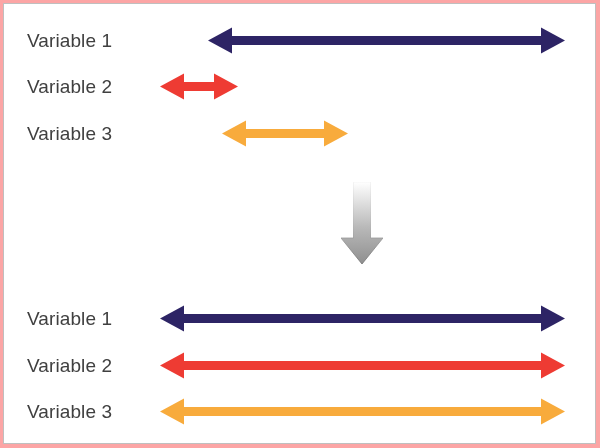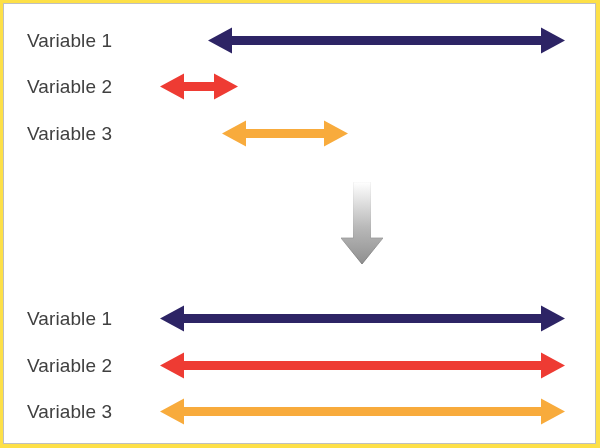--- a/index.html
+++ b/index.html
@@ -8,21 +8,21 @@
     padding: 0;
     background: #ffffff;
   }
   body {
     font-family: "Liberation Sans", sans-serif;
   }
   #canvas {
     position: relative;
     width: 600px;
     height: 448px;
-    background: #fde047;
+    background: #fca5a5;
     box-sizing: border-box;
     overflow: hidden;
   }
   .frame {
     position: absolute;
     left: 3px;
     top: 3px;
     width: 593px;
     height: 441px;
     border: 1px solid #bfbfbf;

